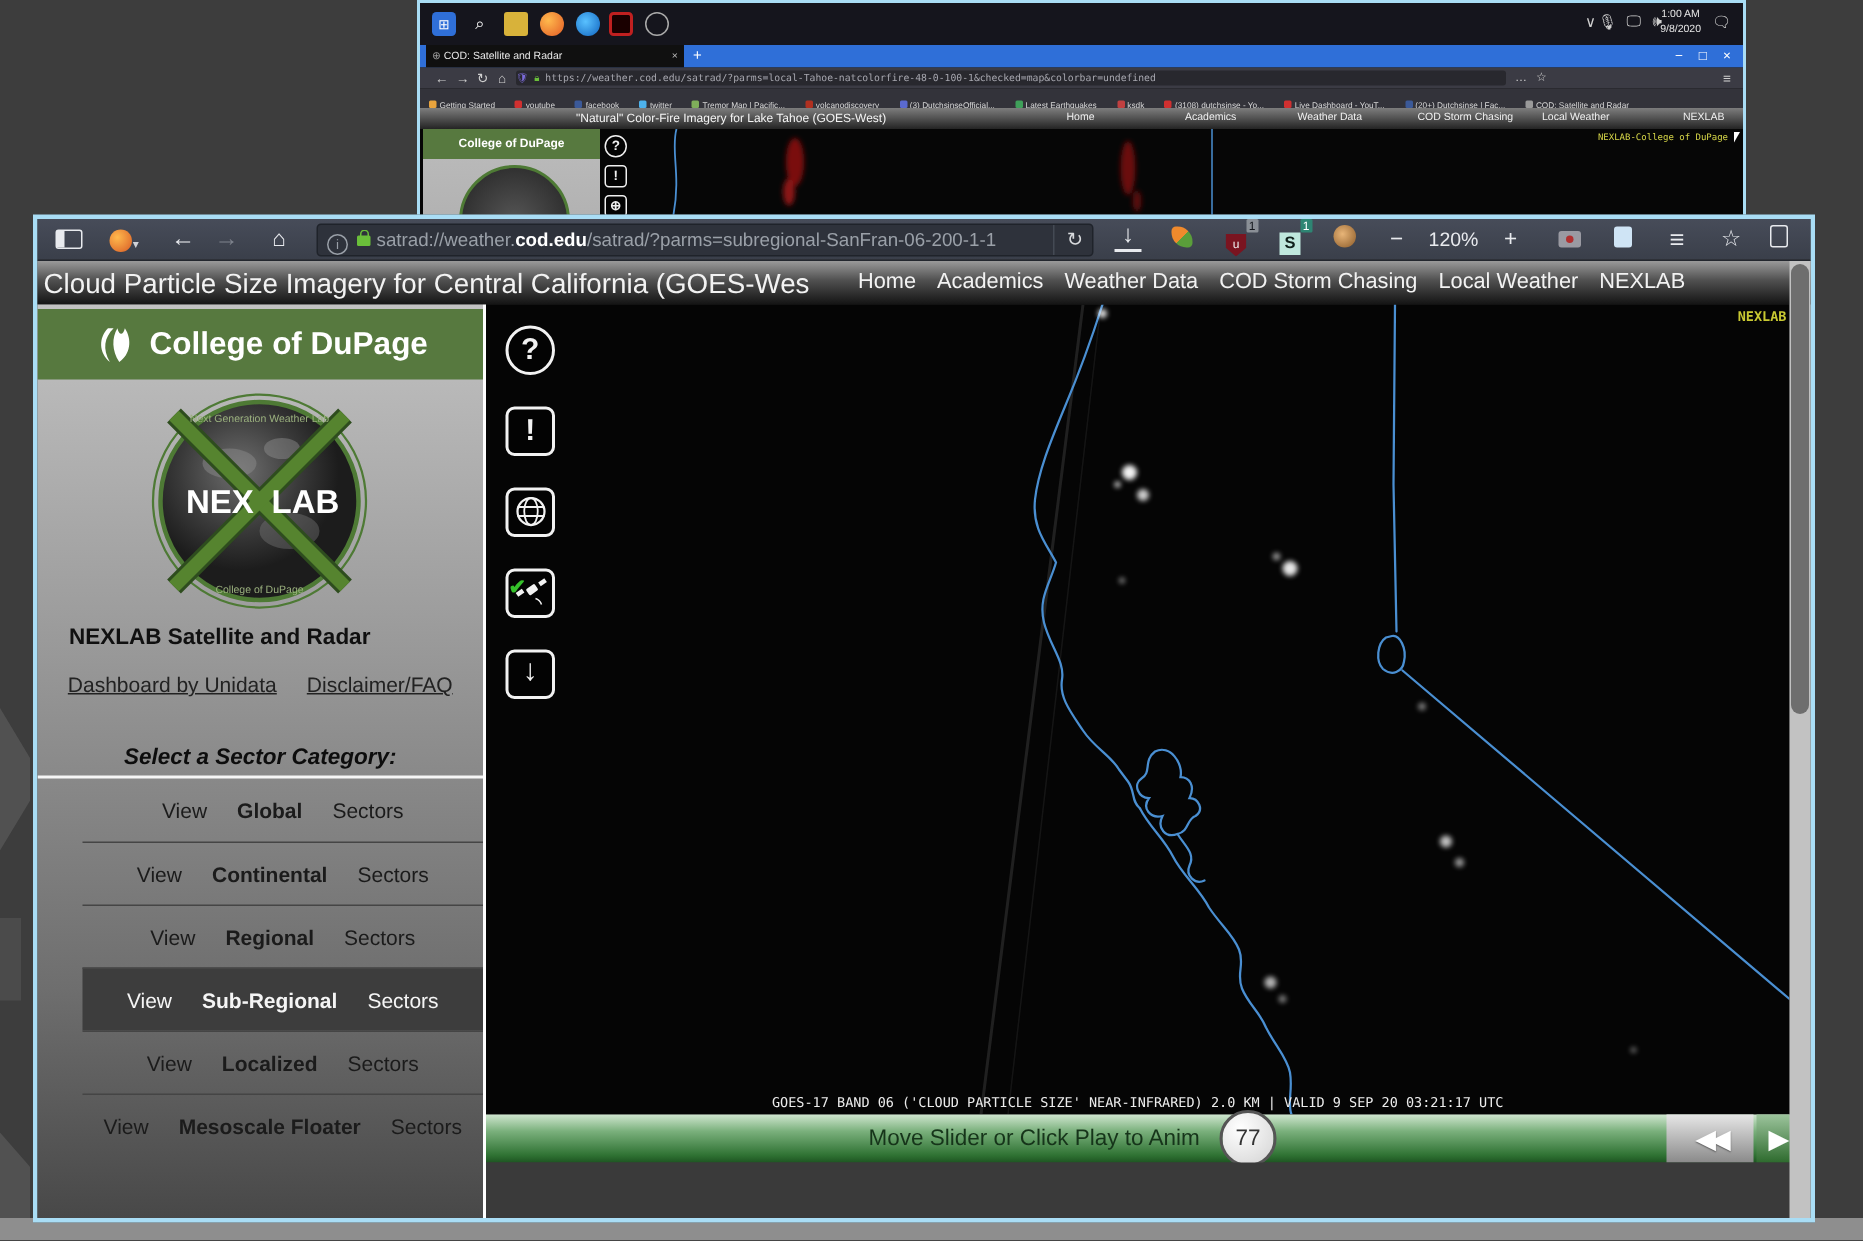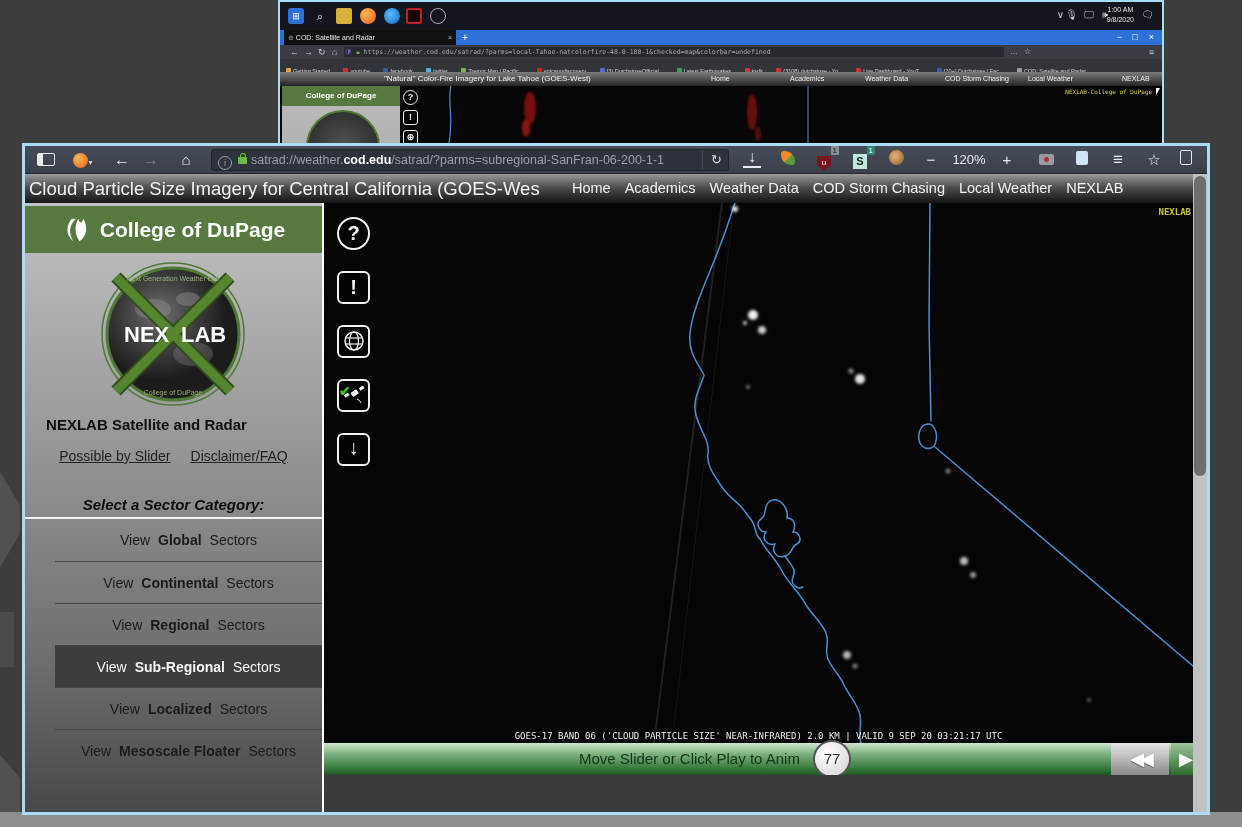--- a/index.html
+++ b/index.html
@@ -43,21 +43,21 @@
   .sidebar{position:absolute;left:0;top:0;width:297px;height:609px;background:linear-gradient(#c2c2c2,#9c9c9c 35%,#6e6e6e 75%,#484848);overflow:hidden;}
   .greenbar{position:absolute;left:0;top:3px;width:297px;height:47px;background:#57793f;display:flex;align-items:center;justify-content:center;gap:8px;}
   .greenbar .t{color:#fff;font-size:21px;font-weight:bold;}
   .nexlogo{position:absolute;left:73px;top:56px;width:150px;height:150px;}
   .sb-caption{position:absolute;left:0;top:213px;width:243px;text-align:center;font-size:15px;font-weight:bold;color:#101010;}
   .sb-links{position:absolute;left:0;top:245px;width:297px;display:flex;justify-content:center;gap:20px;}
   .sb-links span{font-size:14px;color:#222;text-decoration:underline;}
   .sb-h{position:absolute;left:0;width:297px;text-align:center;font-size:15px;font-weight:bold;color:#0d0d0d;}
   .sb-hr{position:absolute;left:0;top:314px;width:297px;height:2px;background:#f5f5f5;}
   .sectors{position:absolute;left:0;top:316px;width:297px;}
-  .sector{height:42px;display:flex;align-items:center;justify-content:center;gap:8px;font-size:14px;color:#1b1b1b;border-top:1px solid #454545;box-sizing:border-box;margin-left:30px;}
+  .sector{height:42px;display:flex;align-items:center;justify-content:center;gap:20px;font-size:14px;color:#1b1b1b;border-top:1px solid #454545;box-sizing:border-box;margin-left:30px;}
   .sector:first-child{border-top:none;}
   .sector .b{font-weight:bold;}
   .sector.sel{background:#3d3d3d;color:#f5f5f5;}
   .divider{position:absolute;left:297px;top:0;width:2px;height:609px;background:#ffffff;}
   
   .map{position:absolute;left:299px;top:0;width:869px;height:540px;background:#050505;overflow:hidden;}
   .mapicon{position:absolute;left:13px;width:33px;height:33px;border:2px solid #f2f2f2;border-radius:6px;box-sizing:border-box;color:#f2f2f2;font-size:20px;font-weight:bold;line-height:29px;text-align:center;background:rgba(0,0,0,.35);}
   .mapicon.round{border-radius:50%;}
   .watermark{position:absolute;top:4px;right:2px;color:#c8c832;font-family:"DejaVu Sans Mono",monospace;font-size:9px;font-weight:bold;}
   .mcaption{position:absolute;left:0;top:528px;width:869px;text-align:center;color:#ececec;font-family:"DejaVu Sans Mono",monospace;font-size:9px;white-space:nowrap;}
@@ -261,21 +261,21 @@
             <text x="26" y="83" font-family="Liberation Sans,sans-serif" font-size="22" font-weight="bold" fill="#ffffff">NEX</text>
             <text x="83" y="83" font-family="Liberation Sans,sans-serif" font-size="22" font-weight="bold" fill="#ffffff">LAB</text>
             <text x="75" y="22" text-anchor="middle" font-size="7" fill="#9ab07e">Next Generation Weather Lab</text>
             <text x="75" y="136" text-anchor="middle" font-size="7" fill="#9ab07e">College of DuPage</text>
           </svg>
         </div>
 
         <div class="sb-caption">NEXLAB Satellite and Radar</div>
 
         <div class="sb-links">
-          <span>Possible by Slider</span>
+          <span>Dashboard by Unidata</span>
           <span>Disclaimer/FAQ</span>
         </div>
 
         <div class="sb-h" style="top:293px;font-style:italic;">Select a Sector Category:</div>
         <div class="sb-hr"></div>
 
         <div class="sectors">
           <div class="sector">
               <span>View</span>
               <span class="b">Global</span>

